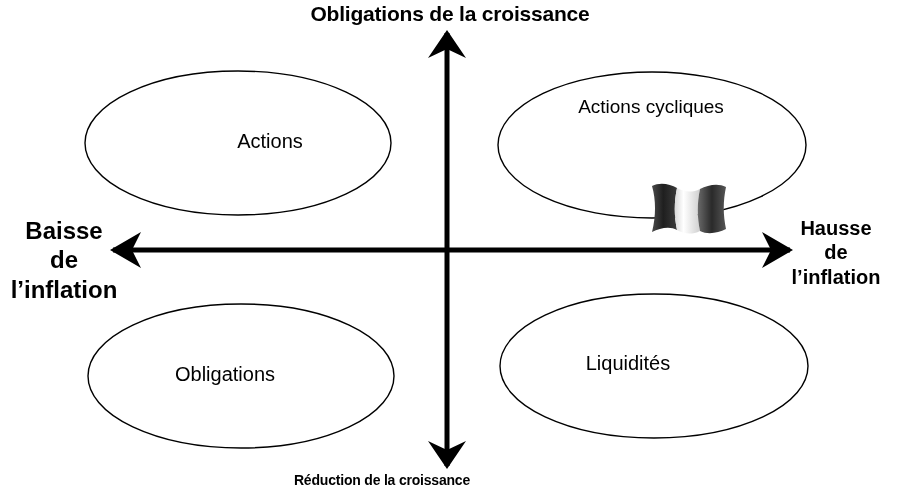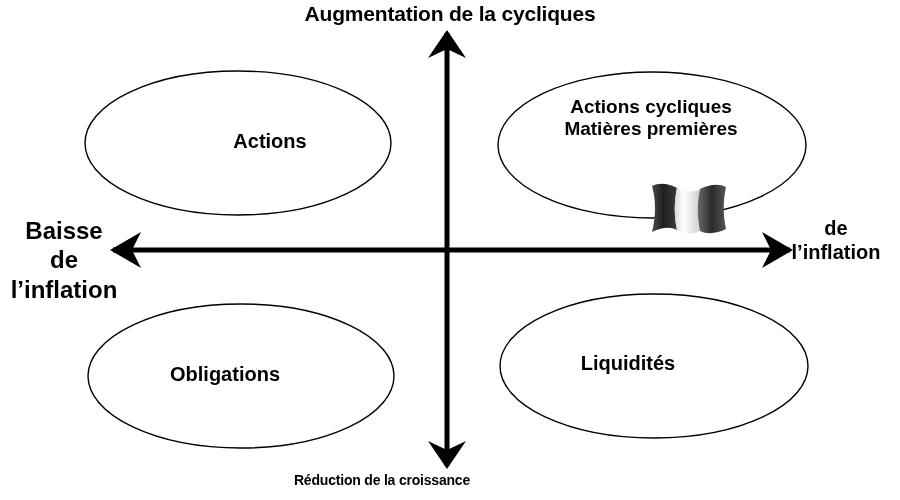--- a/index.html
+++ b/index.html
@@ -20,21 +20,21 @@
   .axes-svg {
     position: absolute;
     left: 0;
     top: 0;
     width: 900px;
     height: 500px;
   }
   .ellipse-text {
     position: absolute;
     text-align: center;
-    font-weight: bold;
+    font-weight: normal;
     color: #000000;
     line-height: 1.18;
     white-space: nowrap;
     pointer-events: none;
   }
   .axis-label {
     position: absolute;
     font-weight: bold;
     color: #000000;
     text-align: center;
@@ -125,21 +125,20 @@
     <ellipse cx="241" cy="376" rx="153" ry="72" fill="none" stroke="#000000" stroke-width="1.4"></ellipse>
     <ellipse cx="654" cy="366" rx="154" ry="72" fill="none" stroke="#000000" stroke-width="1.4"></ellipse>
   </svg>
 
   <div class="ellipse-text" id="text-q1">
     <div>Actions</div>
   </div>
 
   <div class="ellipse-text" id="text-q2">
     <div>Actions cycliques</div>
-    <div>Matières premières</div>
   </div>
 
   <div class="ellipse-text" id="text-q3">
     <div>Obligations</div>
   </div>
 
   <div class="ellipse-text" id="text-q4">
     <div>Liquidités</div>
   </div>
 
@@ -162,28 +161,29 @@
       </linearGradient>
     </defs>
 
     <path d="M4,6 C12,2 22,4 29,8 C26,22 26,36 29,50 C22,46 12,48 4,52 C8,36 8,20 4,6 Z" fill="url(#gdark1)"></path>
 
     <path d="M29,8 C36,12 44,13 52,9 C49,23 49,37 52,51 C44,55 36,54 29,50 C26,36 26,22 29,8 Z" fill="url(#gwhite)"></path>
 
     <path d="M52,9 C60,5 70,3 78,7 C75,21 75,35 78,49 C70,53 60,55 52,51 C49,37 49,23 52,9 Z" fill="url(#gdark2)"></path>
   </svg>
 
-  <div class="axis-label" id="label-top">Augmentation de la cycliques</div>
+  <div class="axis-label" id="label-top">Obligations de la croissance</div>
 
   <div class="axis-label" id="label-bottom">Réduction de la croissance</div>
 
   <div class="axis-label" id="label-left">
     <div>Baisse</div>
     <div>de</div>
     <div>l’inflation</div>
   </div>
 
   <div class="axis-label" id="label-right">
+    <div>Hausse</div>
     <div>de</div>
     <div>l’inflation</div>
   </div>
 
 </div>
 
 </body></html>

